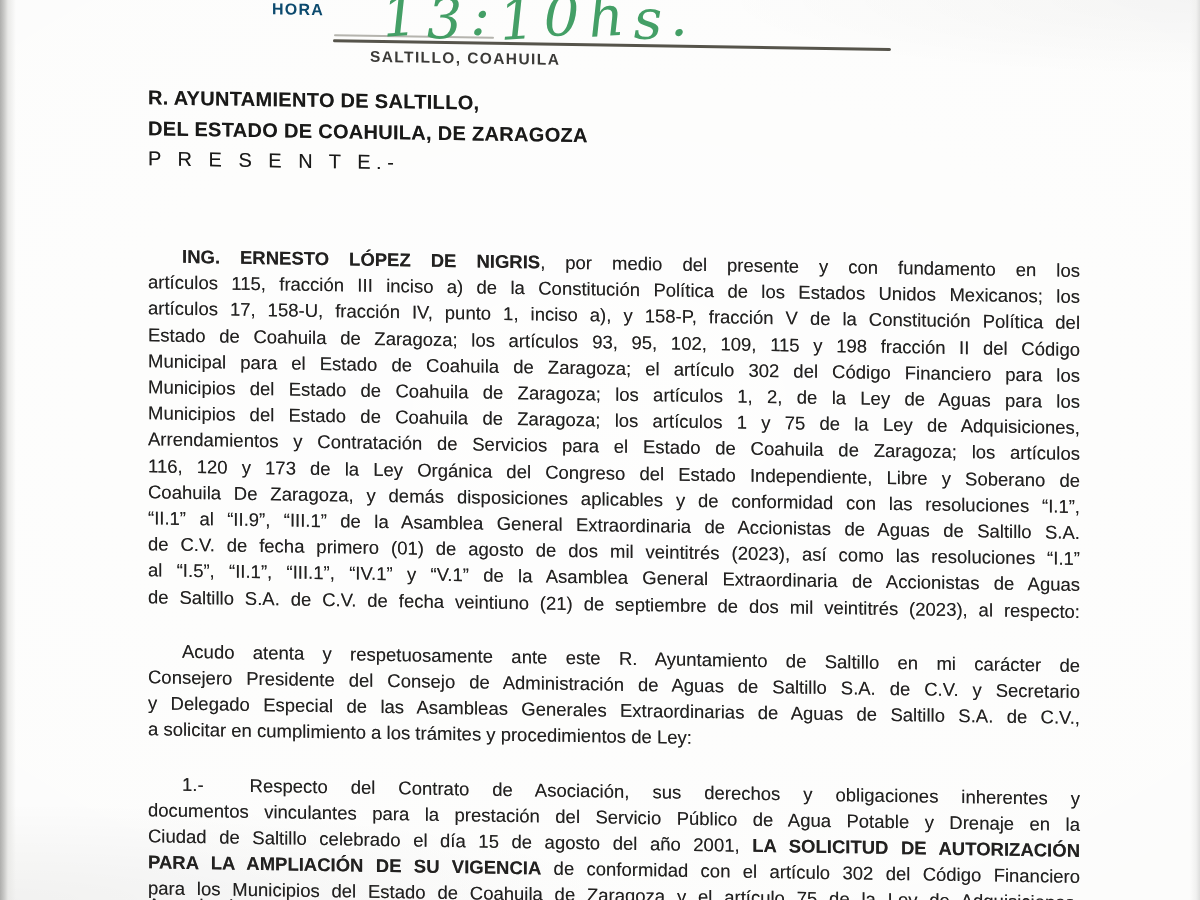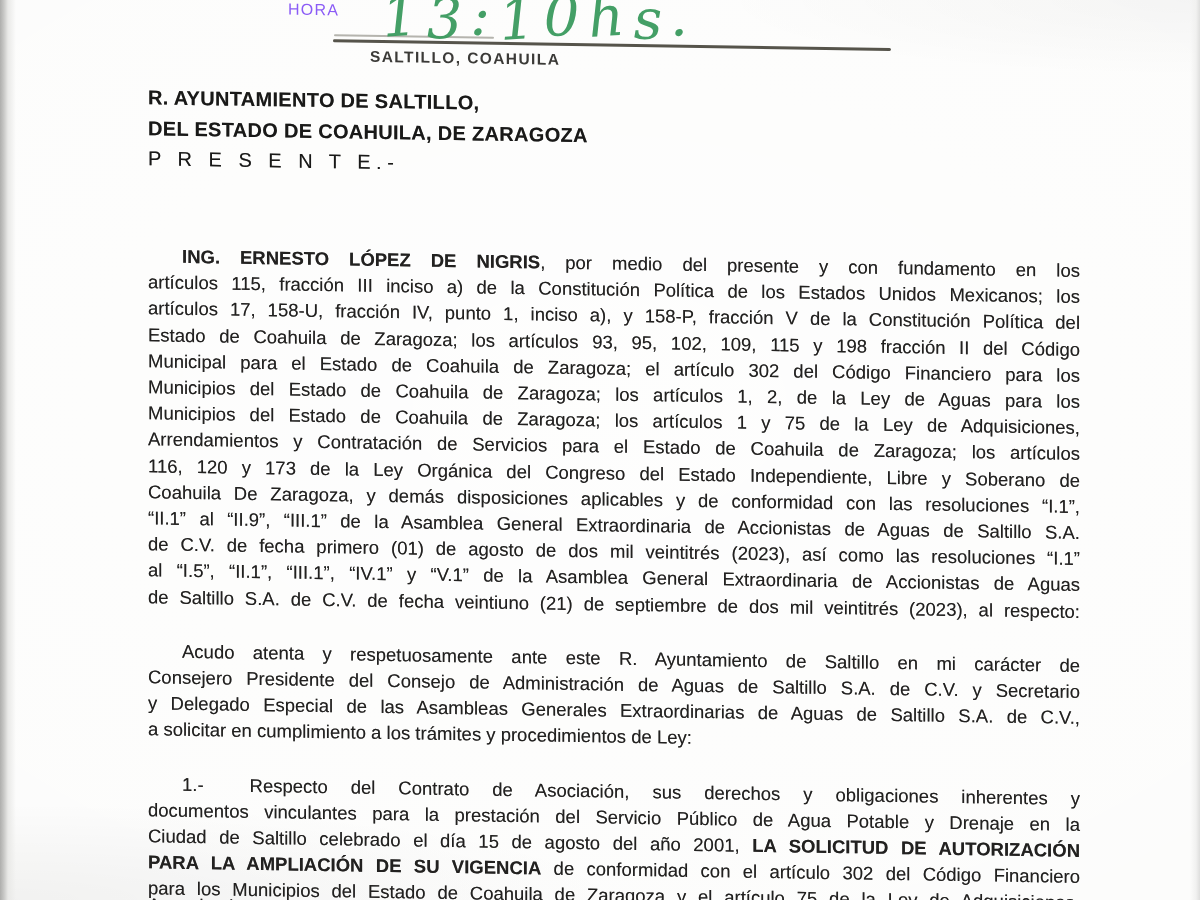--- a/index.html
+++ b/index.html
@@ -25,22 +25,22 @@
       radial-gradient(1400px 900px at 50% 45%, rgba(255,255,255,0.6), transparent 80%);
   }
   
   .skew{
     position:absolute;inset:0;z-index:2;
     transform:skewY(0.9deg);
     transform-origin:0 0;
   }
   
   .hora-label{
-    position:absolute;left:288px;top:-4px;
-    font-size:16px;font-weight:400;color:#8b5cf6;letter-spacing:1.2px;
+    position:absolute;left:272px;top:-4px;
+    font-size:16px;font-weight:700;color:#0c4a6e;letter-spacing:1.2px;
   }
   .hora-underline{
     position:absolute;left:333px;top:34px;width:558px;height:3px;
     background:#56544b;border-radius:2px;
   }
   .hora-underline-2{
     position:absolute;left:334px;top:29px;width:160px;height:2px;
     background:#7a786d;opacity:.55;border-radius:2px;
   }
   .hora-value{

